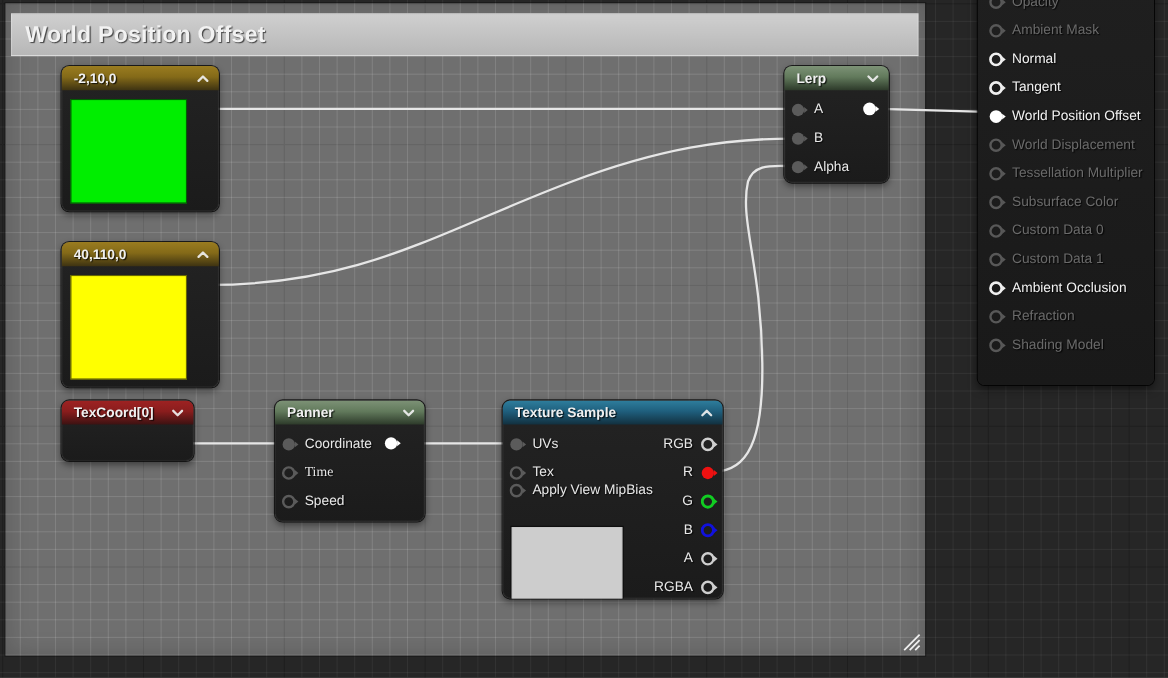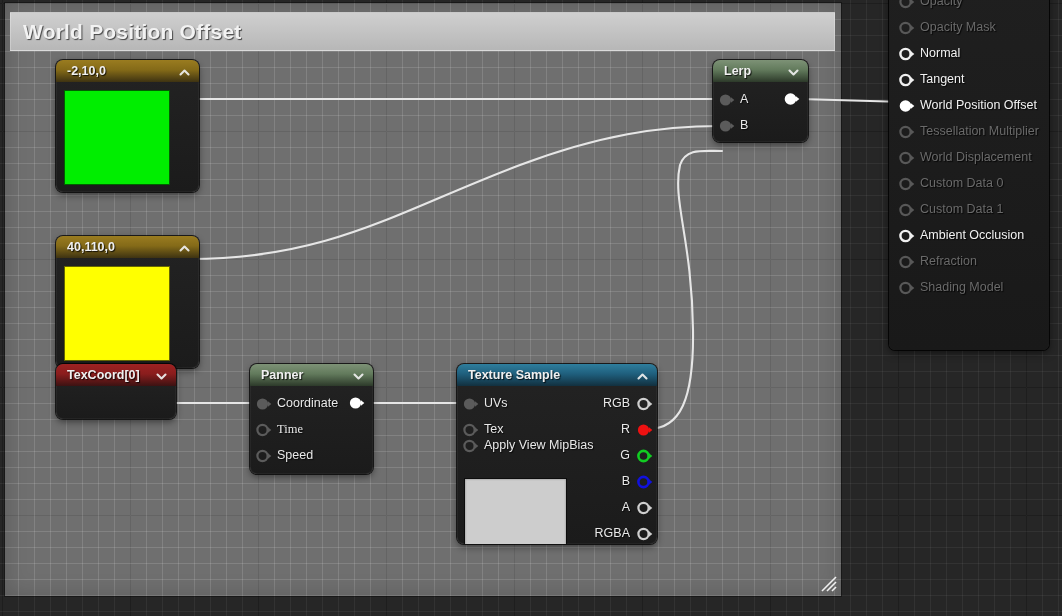--- a/index.html
+++ b/index.html
@@ -178,21 +178,21 @@
     <span class="chev">
       <svg width="13" height="13" viewBox="0 0 13 13">
           <path d="M2.5 8.5 L6.5 4.5 L10.5 8.5" fill="none" stroke="#f0f0f0" stroke-width="2.1" stroke-linecap="round" stroke-linejoin="round"></path>
         </svg>
     </span>
   </div>
   <div class="swatch" style="position:absolute;left:8px;top:30px;width:104px;height:93px;background:#00ee00;"></div>
 
 </div>
 
-<div class="node" id="node-const-b" style="left:56px;top:236px;width:143px;height:132px;text-align:center;">
+<div class="node" id="node-const-b" style="left:56px;top:220px;width:143px;height:132px;text-align:center;">
   <div class="node-header hdr-gold">
     <span class="node-title">40,110,0</span>
     <span class="chev">
       <svg width="13" height="13" viewBox="0 0 13 13">
           <path d="M2.5 8.5 L6.5 4.5 L10.5 8.5" fill="none" stroke="#f0f0f0" stroke-width="2.1" stroke-linecap="round" stroke-linejoin="round"></path>
         </svg>
     </span>
   </div>
   <div class="swatch" style="position:absolute;left:8px;top:30px;width:104px;height:93px;background:#ffff00;"></div>
 
@@ -203,21 +203,21 @@
     <span class="node-title">TexCoord[0]</span>
     <span class="chev">
       <svg width="13" height="13" viewBox="0 0 13 13">
           <path d="M2.5 4.5 L6.5 8.5 L10.5 4.5" fill="none" stroke="#f0f0f0" stroke-width="2.1" stroke-linecap="round" stroke-linejoin="round"></path>
         </svg>
     </span>
   </div>
 
 </div>
 
-<div class="node" id="node-panner" style="left:250px;top:364px;width:123px;height:110px;">
+<div class="node" id="node-panner" style="left:250px;top:364px;width:136px;height:110px;">
   <div class="node-header hdr-green">
     <span class="node-title">Panner</span>
     <span class="chev">
       <svg width="13" height="13" viewBox="0 0 13 13">
           <path d="M2.5 4.5 L6.5 8.5 L10.5 4.5" fill="none" stroke="#f0f0f0" stroke-width="2.1" stroke-linecap="round" stroke-linejoin="round"></path>
         </svg>
     </span>
   </div>
 
   <div class="pin-row" style="position:absolute;left:6px;top:26px;">
@@ -366,21 +366,21 @@
     <span class="pin-label" style="margin-right:7px;padding-left:46px;">RGBA</span>
     <span class="pin">
       <svg width="16" height="16" viewBox="0 0 16 16">
         <circle cx="6.5" cy="8" r="5.1" fill="none" stroke="#cfcfcf" stroke-width="2.2"></circle>
         <path d="M12 5.3 L15.3 8 L12 10.7 Z" fill="#cfcfcf"></path>
       </svg>
     </span>
   </div>
 </div>
 
-<div class="node" id="node-lerp" style="left:713px;top:60px;width:95px;height:82px;">
+<div class="node" id="node-lerp" style="left:713px;top:60px;width:95px;height:106px;">
   <div class="node-header hdr-green">
     <span class="node-title">Lerp</span>
     <span class="chev">
       <svg width="13" height="13" viewBox="0 0 13 13">
           <path d="M2.5 4.5 L6.5 8.5 L10.5 4.5" fill="none" stroke="#f0f0f0" stroke-width="2.1" stroke-linecap="round" stroke-linejoin="round"></path>
         </svg>
     </span>
   </div>
 
   <div class="pin-row" style="position:absolute;left:6px;top:26px;">
@@ -429,21 +429,21 @@
     </span>
     <span class="lbl">Opacity</span>
   </div>
   <div class="out-row off">
     <span class="pin">
       <svg width="16" height="16" viewBox="0 0 16 16">
         <circle cx="6.5" cy="8" r="5.1" fill="none" stroke="#585858" stroke-width="2.2"></circle>
         <path d="M12 5.3 L15.3 8 L12 10.7 Z" fill="#585858"></path>
       </svg>
     </span>
-    <span class="lbl">Opacity Mask</span>
+    <span class="lbl">Ambient Mask</span>
   </div>
   <div class="out-row on">
     <span class="pin">
       <svg width="16" height="16" viewBox="0 0 16 16">
         <circle cx="6.5" cy="8" r="5.1" fill="none" stroke="#f0f0f0" stroke-width="2.4"></circle>
         <path d="M12 5.3 L15.3 8 L12 10.7 Z" fill="#f0f0f0"></path>
       </svg>
     </span>
     <span class="lbl">Normal</span>
   </div>
@@ -465,30 +465,39 @@
     </span>
     <span class="lbl">World Position Offset</span>
   </div>
   <div class="out-row off">
     <span class="pin">
       <svg width="16" height="16" viewBox="0 0 16 16">
         <circle cx="6.5" cy="8" r="5.1" fill="none" stroke="#585858" stroke-width="2.2"></circle>
         <path d="M12 5.3 L15.3 8 L12 10.7 Z" fill="#585858"></path>
       </svg>
     </span>
+    <span class="lbl">World Displacement</span>
+  </div>
+  <div class="out-row off">
+    <span class="pin">
+      <svg width="16" height="16" viewBox="0 0 16 16">
+        <circle cx="6.5" cy="8" r="5.1" fill="none" stroke="#585858" stroke-width="2.2"></circle>
+        <path d="M12 5.3 L15.3 8 L12 10.7 Z" fill="#585858"></path>
+      </svg>
+    </span>
     <span class="lbl">Tessellation Multiplier</span>
   </div>
   <div class="out-row off">
     <span class="pin">
       <svg width="16" height="16" viewBox="0 0 16 16">
         <circle cx="6.5" cy="8" r="5.1" fill="none" stroke="#585858" stroke-width="2.2"></circle>
         <path d="M12 5.3 L15.3 8 L12 10.7 Z" fill="#585858"></path>
       </svg>
     </span>
-    <span class="lbl">World Displacement</span>
+    <span class="lbl">Subsurface Color</span>
   </div>
   <div class="out-row off">
     <span class="pin">
       <svg width="16" height="16" viewBox="0 0 16 16">
         <circle cx="6.5" cy="8" r="5.1" fill="none" stroke="#585858" stroke-width="2.2"></circle>
         <path d="M12 5.3 L15.3 8 L12 10.7 Z" fill="#585858"></path>
       </svg>
     </span>
     <span class="lbl">Custom Data 0</span>
   </div>

